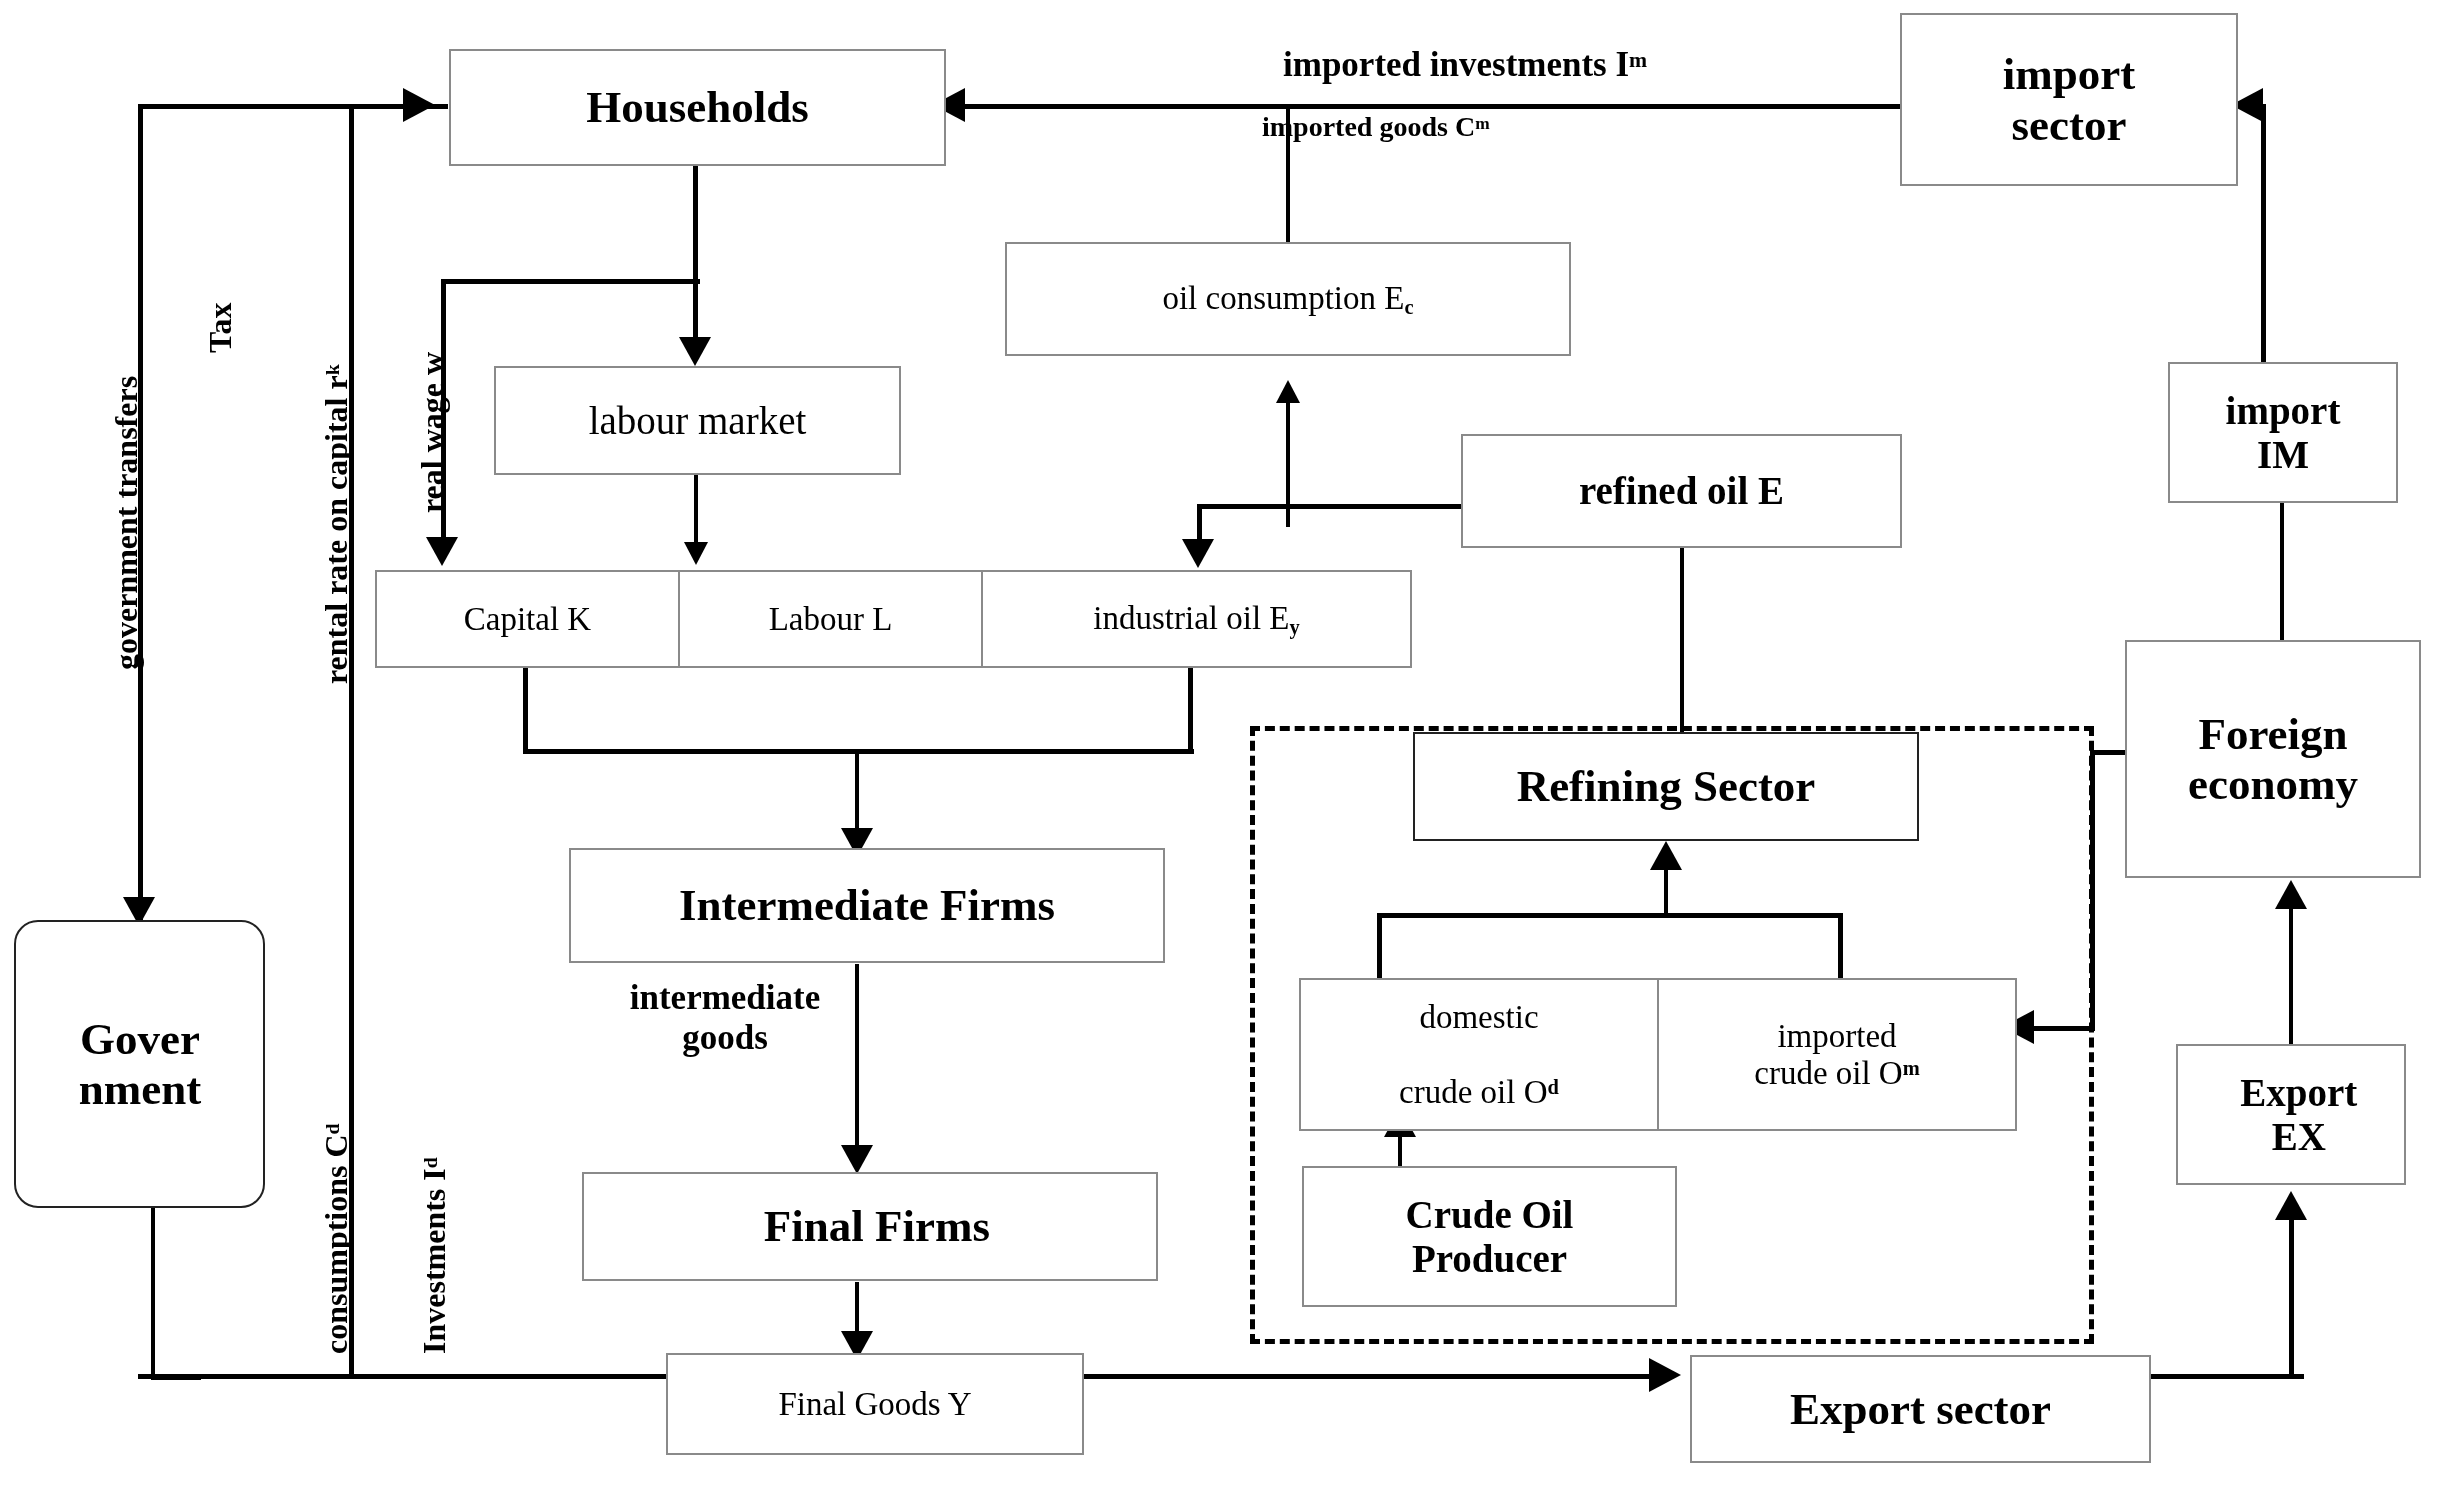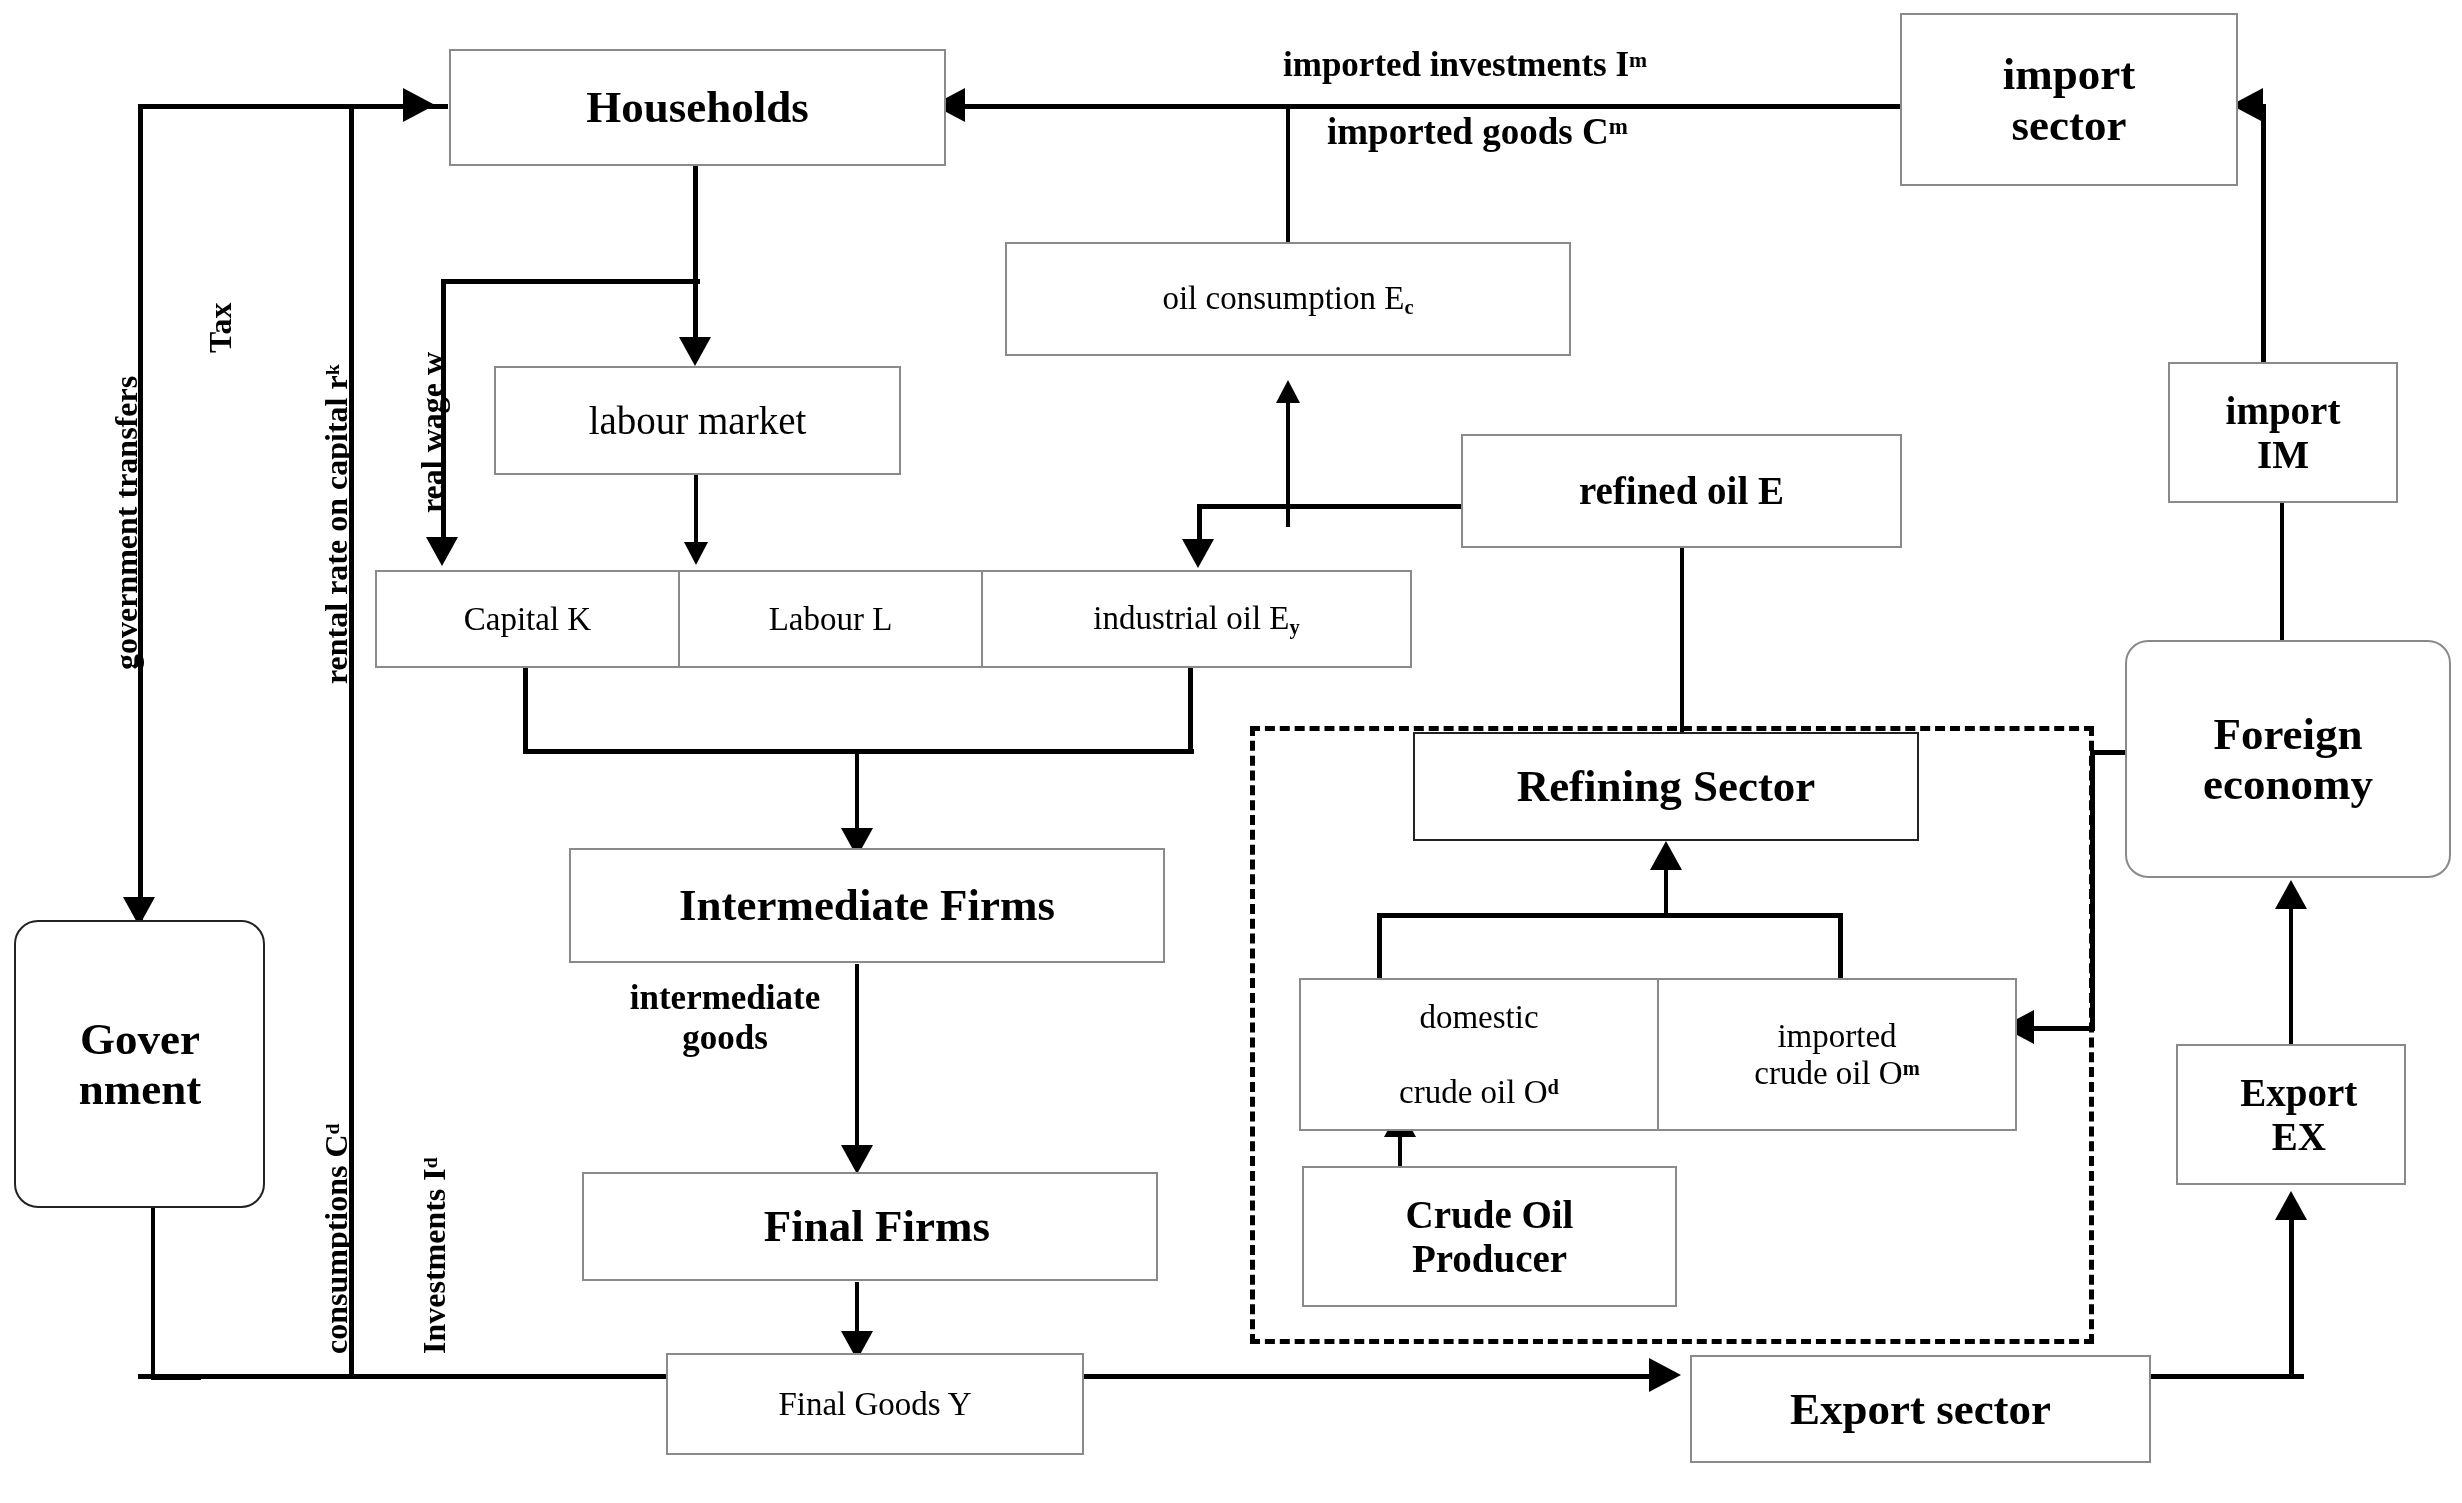--- a/index.html
+++ b/index.html
@@ -187,21 +187,21 @@
   <div class="ln h" style="left:2261px;top:104px;width:0px;"></div>
   <div class="arrow ar-left" style="left:2231px;top:88px;"></div>
 
   <div class="box f-big b-bold" style="left:2168px;top:362px;width:230px;height:141px;flex-direction:column;">
     <span>import</span>
     <span>IM</span>
   </div>
 
   <div class="ln v thin" style="left:2280px;top:503px;height:141px;"></div>
 
-  <div class="box f-huge b-bold" style="left:2125px;top:640px;width:326px;height:238px;flex-direction:column;border-radius:23px;">
+  <div class="box f-huge b-bold" style="left:2125px;top:640px;width:296px;height:238px;flex-direction:column;">
     <span>Foreign</span>
     <span>economy</span>
   </div>
 
   <div class="ln h" style="left:2090px;top:750px;width:37px;"></div>
   <div class="ln v" style="left:2090px;top:750px;height:281px;"></div>
   <div class="ln h" style="left:2031px;top:1026px;width:62px;"></div>
   <div class="arrow ar-left" style="left:2002px;top:1010px;"></div>
 
   <div class="box f-big b-bold" style="left:2176px;top:1044px;width:230px;height:141px;flex-direction:column;padding-left:20px;">
@@ -254,21 +254,21 @@
   <div class="lbl rot f-sm" style="left:318px;top:684px;font-size:32px;"><span>rental rate on capital r</span><sup>k</sup></div>
 
   <div class="lbl rot f-sm" style="left:414px;top:513px;font-size:32px;">real wage w</div>
 
   <div class="lbl rot f-sm" style="left:318px;top:1354px;font-size:32px;"><span>consumptions C</span><sup>d</sup></div>
 
   <div class="lbl rot f-sm" style="left:416px;top:1354px;font-size:32px;"><span>Investments I</span><sup>d</sup></div>
 
   <div class="lbl" style="left:1283px;top:45px;font-size:35px;"><span>imported investments I</span><sup>m</sup></div>
 
-  <div class="lbl" style="left:1327px;top:111px;font-size:37px;"><span>imported goods C</span><sup>m</sup></div>
+  <div class="lbl" style="left:1262px;top:111px;font-size:28px;"><span>imported goods C</span><sup>m</sup></div>
 
   <div class="lbl wrap" style="left:588px;top:978px;width:274px;font-size:35px;">
     <div>intermediate</div>
     <div>goods</div>
   </div>
 
 </div>
 
 
 </body></html>

